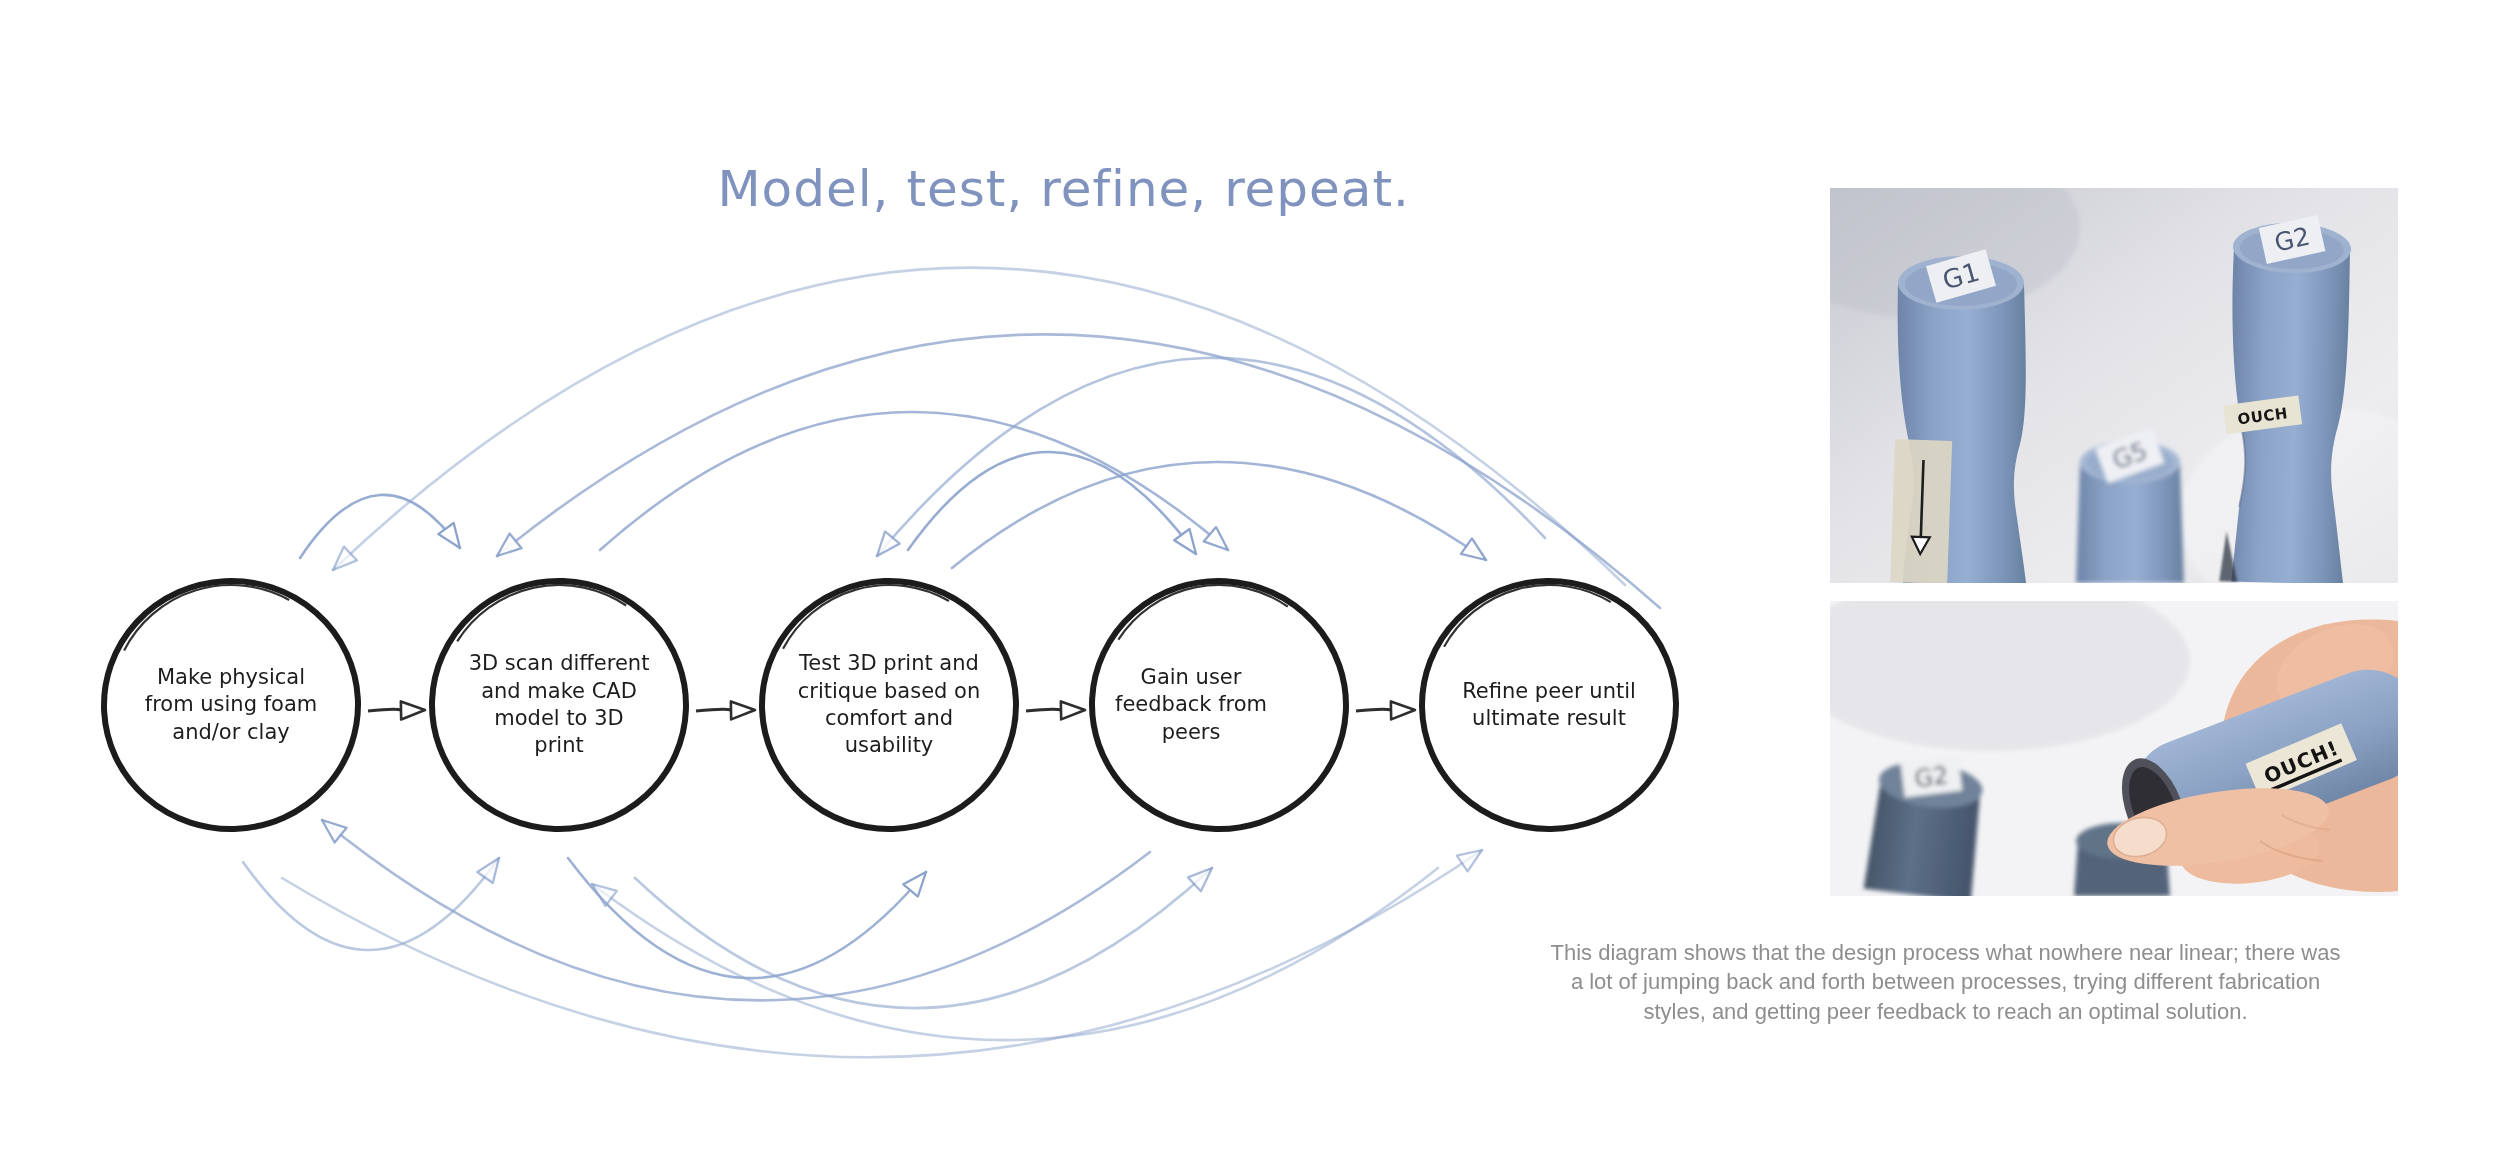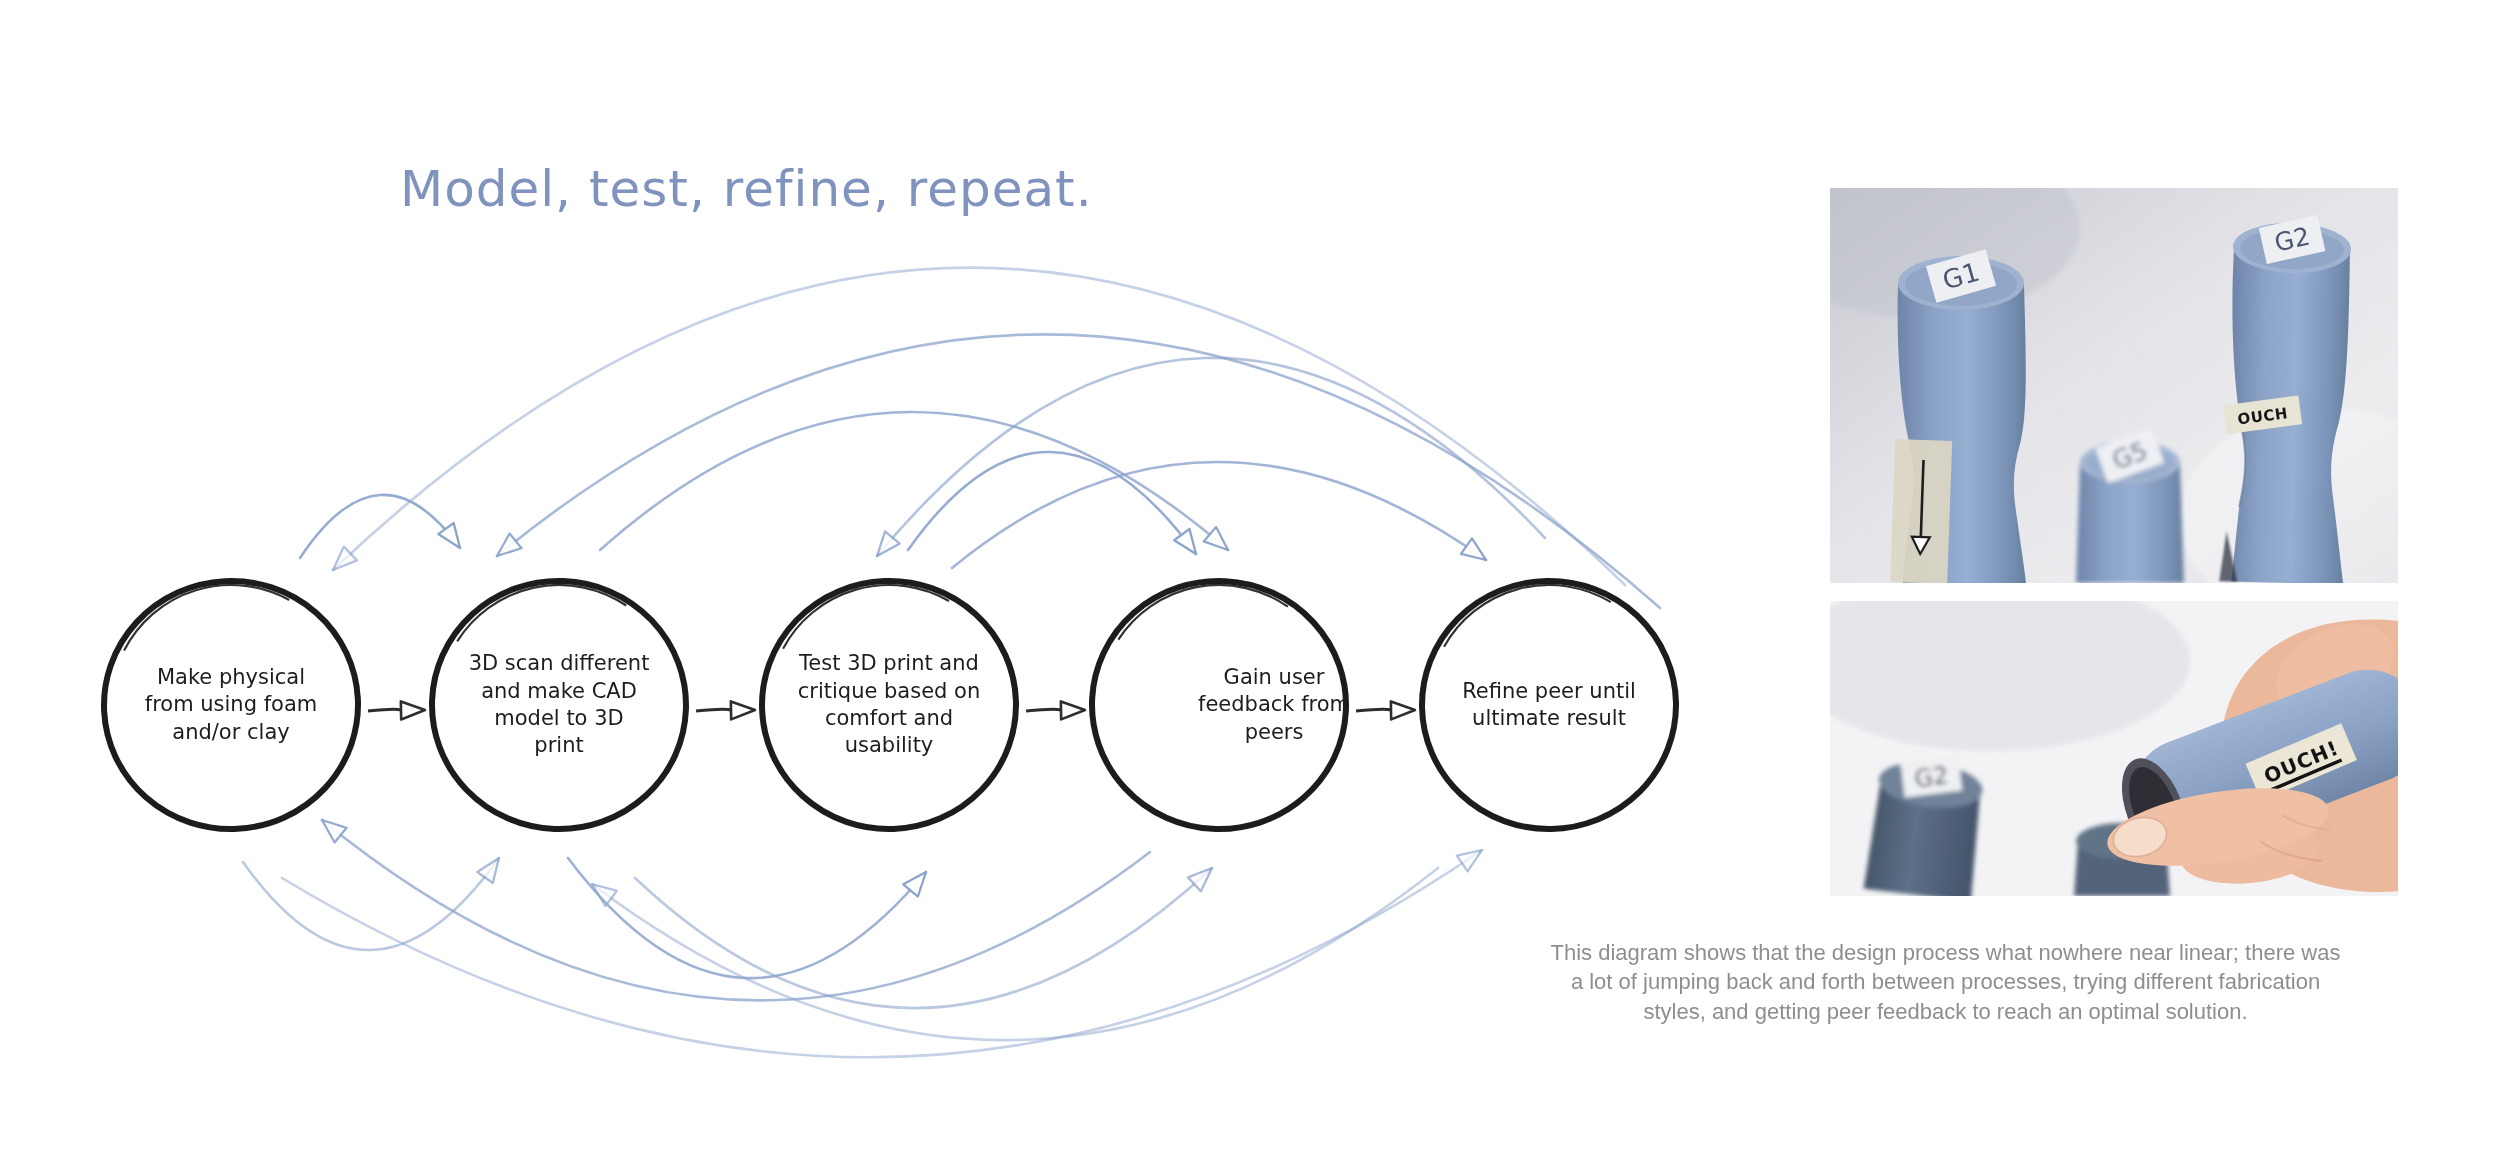--- a/index.html
+++ b/index.html
@@ -2,21 +2,21 @@
 <html><head>
 <meta charset="utf-8">
 <style>
   html,body{margin:0;padding:0;}
   body{
     width:2500px;height:1168px;position:relative;background:#ffffff;
     font-family:"Liberation Sans", sans-serif;overflow:hidden;
   }
   .page-title{
     position:absolute;left:400px;top:160px;width:1010px;
-    text-align:left;font-size:50px;letter-spacing:1px;
+    text-align:right;font-size:50px;letter-spacing:1px;
     color:#8093BE;font-weight:400;
     font-family:"DejaVu Sans", sans-serif;
   }
   #flow-svg{position:absolute;left:0;top:0;}
   .step-label{
     position:absolute;top:588px;height:234px;width:184px;
     display:flex;align-items:center;justify-content:center;text-align:center;
     font-size:21px;line-height:1.3;color:#1d1d1d;
     font-family:"DejaVu Sans", sans-serif;
   }
@@ -124,21 +124,21 @@
     </g>
     <g>
       <path d="M1356,711 Q1385.5,708 1391,710" fill="none" stroke="#2E2E2E" stroke-width="3"></path>
       <path d="M1415,710 L1391.1559670095944,719.4054287915246 L1390.850926075815,701.4080136985531 Z" fill="#ffffff" stroke="#2E2E2E" stroke-width="2.6" stroke-linejoin="round" opacity="1"></path>
     </g>
   </svg>
 
 <div class="step-label" style="left:139px">Make physical from using foam and/or clay</div>
 <div class="step-label" style="left:467px">3D scan different and make CAD model to 3D print</div>
 <div class="step-label" style="left:797px">Test 3D print and critique based on comfort and usability</div>
-<div class="step-label" style="left:1182px">Gain user feedback from peers</div>
+<div class="step-label" style="left:1099px">Gain user feedback from peers</div>
 <div class="step-label" style="left:1457px">Refine peer until ultimate result</div>
 
 <div class="photo photo-top">
 <svg width="568" height="395" viewBox="0 0 568 395">
   <defs>
     <linearGradient id="bgTop" x1="0" y1="0" x2="1" y2="1">
       <stop offset="0" stop-color="#c7c9d1"></stop>
           <stop offset="0.45" stop-color="#e4e4e8"></stop>
       <stop offset="0.75" stop-color="#ededf0"></stop>
           <stop offset="1" stop-color="#dcdce1"></stop>

